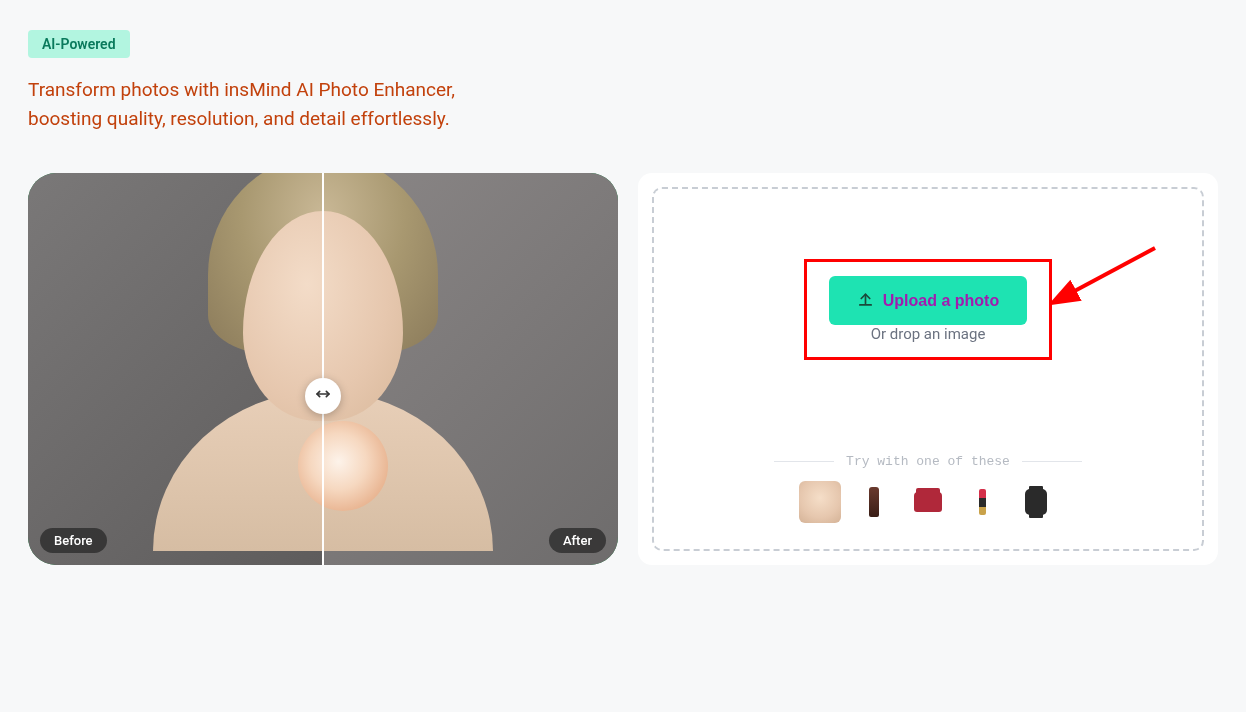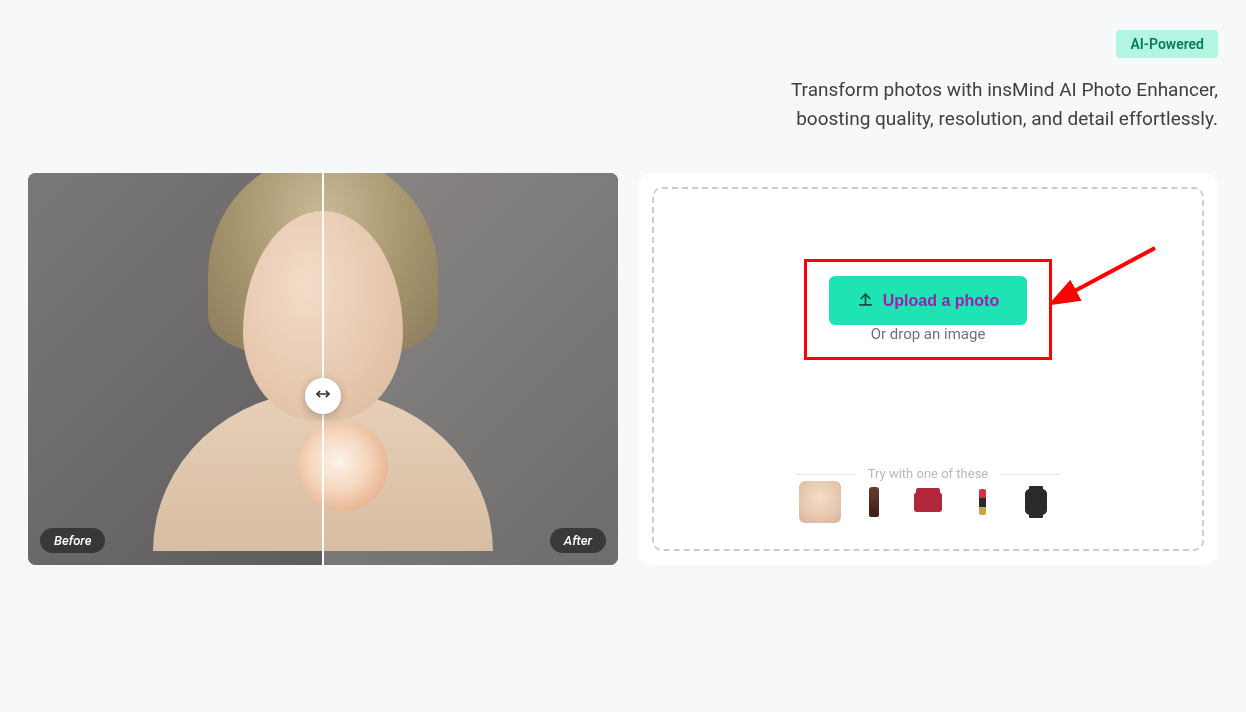--- a/index.html
+++ b/index.html
@@ -8,21 +8,21 @@
       background: #f7f8f9;
       width: 1246px;
       height: 712px;
       overflow: hidden;
     }
     .container {
       width: 100%;
       padding: 30px 28px 0 28px;
     }
     .header-section {
-      text-align: right;
+      text-align: left;
       margin-bottom: 40px;
     }
     .badge {
       display: inline-block;
       background: #b2f5e0;
       color: #0a7a5c;
       font-weight: 600;
       font-size: 14px;
       padding: 6px 14px;
       border-radius: 4px;
@@ -31,35 +31,34 @@
     .main-title {
       font-family: Georgia, "Times New Roman", serif;
       font-size: 46px;
       font-weight: 700;
       color: #1a1a1a;
       line-height: 1.25;
       margin-bottom: 24px;
     }
     .subtitle {
       font-size: 19px;
-      color: #404040;
+      color: #c2410c;
       line-height: 1.5;
     }
     .content-row {
       display: flex;
       gap: 20px;
     }
     .comparison-panel {
       width: 590px;
       height: 392px;
-      border-radius: 8px;
+      border-radius: 28px;
       overflow: hidden;
       position: relative;
       background: #15803d;
-      font-style: italic;
     }
     .before-img, .after-img {
       position: absolute;
       top: 0;
       height: 100%;
     }
     .before-img {
       left: 0;
       width: 50%;
       background: linear-gradient(135deg, #7a7878 0%, #5e5c5c 100%);
@@ -202,21 +201,23 @@
     .arrow-annotation {
       position: absolute;
       right: -112px;
       top: -20px;
       pointer-events: none;
     }
     .samples-section { text-align: center; width: 100%; }
     .samples-heading {
       color: #b5bac2;
       font-size: 13px;
+      margin-bottom: 12px;
       position: relative;
+      font-family: Liberation Mono, monospace;
     }
     .samples-heading::before,
     .samples-heading::after {
       content: "";
       display: inline-block;
       vertical-align: middle;
       width: 60px;
       height: 1px;
       background: #e2e5ea;
       margin: 0 12px;

